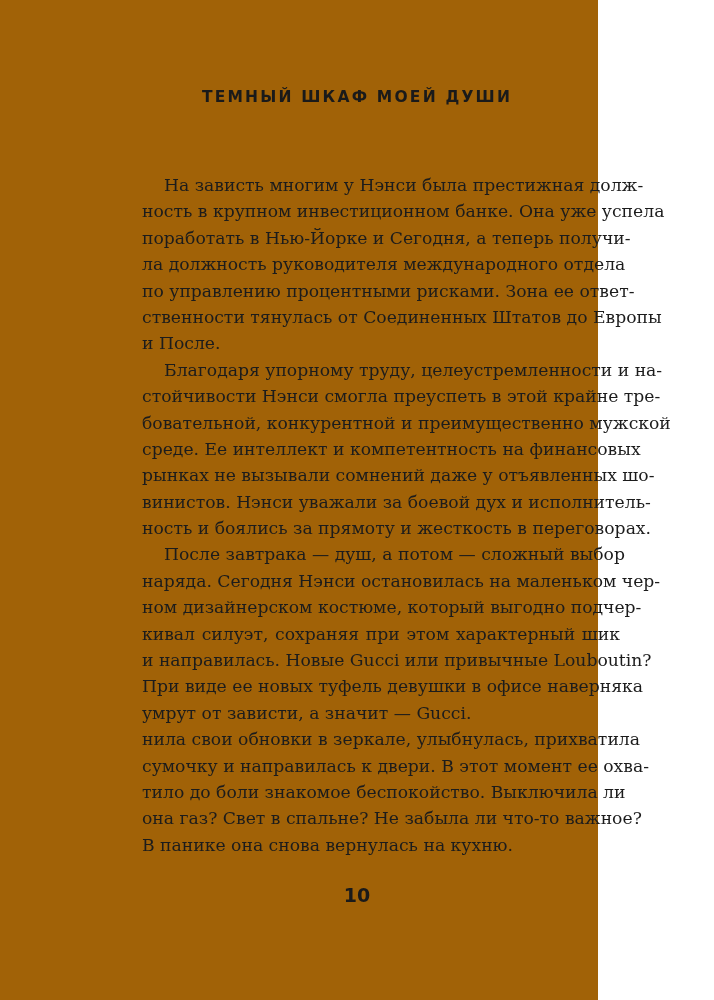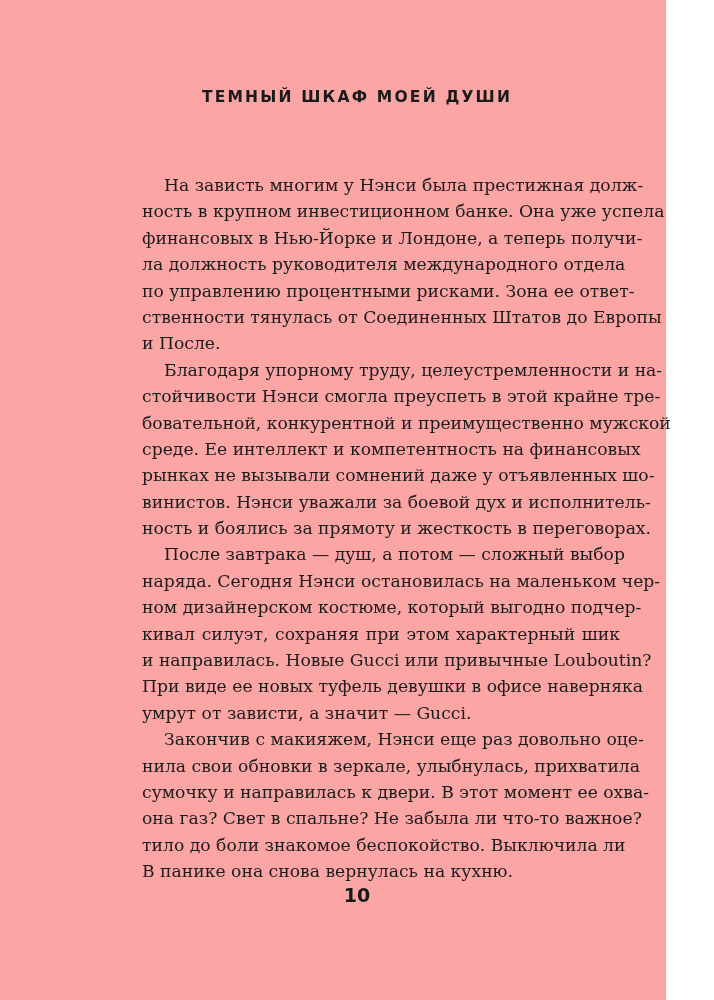--- a/index.html
+++ b/index.html
@@ -1,17 +1,17 @@
 <!DOCTYPE html>
 <html><head>
 <meta charset="utf-8">
 <style>
   html, body { margin: 0; padding: 0; background: #ffffff; }
   body { width: 714px; height: 1000px; position: relative; overflow: hidden; }
-  .page { position: absolute; left: 0; top: 0; width: 666px; height: 1000px; background: #fca5a5; }
+  .page { position: absolute; left: 0; top: 0; width: 598px; height: 1000px; background: #a16207; }
   .running-head {
     position: absolute; top: 88px; left: 0; width: 714px; text-align: center;
     font-family: "DejaVu Sans", sans-serif; font-weight: bold; font-size: 15.5px;
     letter-spacing: 2.2px; color: #1a1a1a;
   }
   .body-text {
     position: absolute; left: 142px; top: 150px; width: 478px;
     font-family: "DejaVu Serif", serif; font-size: 17.2px; line-height: 26.4px;
     color: #1c1c1c;
     margin-top: 22px;
@@ -27,21 +27,21 @@
 </head>
 <body>
 
 <div class="page">
   <div class="running-head">ТЕМНЫЙ ШКАФ МОЕЙ ДУШИ</div>
 
   <div class="body-text">
     <div>
       <span class="line indent">На зависть многим у Нэнси была престижная долж-</span>
       <span class="line">ность в крупном инвестиционном банке. Она уже успела</span>
-      <span class="line">финансовых в Нью-Йорке и Лондоне, а теперь получи-</span>
+      <span class="line">поработать в Нью-Йорке и Сегодня, а теперь получи-</span>
       <span class="line">ла должность руководителя международного отдела</span>
       <span class="line">по управлению процентными рисками. Зона ее ответ-</span>
       <span class="line">ственности тянулась от Соединенных Штатов до Европы</span>
       <span class="line last">и После.</span>
     </div>
     <div>
       <span class="line indent">Благодаря упорному труду, целеустремленности и на-</span>
       <span class="line">стойчивости Нэнси смогла преуспеть в этой крайне тре-</span>
       <span class="line">бовательной, конкурентной и преимущественно мужской</span>
       <span class="line">среде. Ее интеллект и компетентность на финансовых</span>
@@ -52,23 +52,22 @@
     <div>
       <span class="line indent">После завтрака — душ, а потом — сложный выбор</span>
       <span class="line">наряда. Сегодня Нэнси остановилась на маленьком чер-</span>
       <span class="line">ном дизайнерском костюме, который выгодно подчер-</span>
       <span class="line">кивал силуэт, сохраняя при этом характерный шик</span>
       <span class="line">и направилась. Новые Gucci или привычные Louboutin?</span>
       <span class="line">При виде ее новых туфель девушки в офисе наверняка</span>
       <span class="line last">умрут от зависти, а значит — Gucci.</span>
     </div>
     <div>
-      <span class="line indent">Закончив с макияжем, Нэнси еще раз довольно оце-</span>
       <span class="line">нила свои обновки в зеркале, улыбнулась, прихватила</span>
       <span class="line">сумочку и направилась к двери. В этот момент ее охва-</span>
+      <span class="line">тило до боли знакомое беспокойство. Выключила ли</span>
       <span class="line">она газ? Свет в спальне? Не забыла ли что-то важное?</span>
-      <span class="line">тило до боли знакомое беспокойство. Выключила ли</span>
       <span class="line last">В панике она снова вернулась на кухню.</span>
     </div>
   </div>
 
   <div class="page-number">10</div>
 </div>
 
 </body></html>

